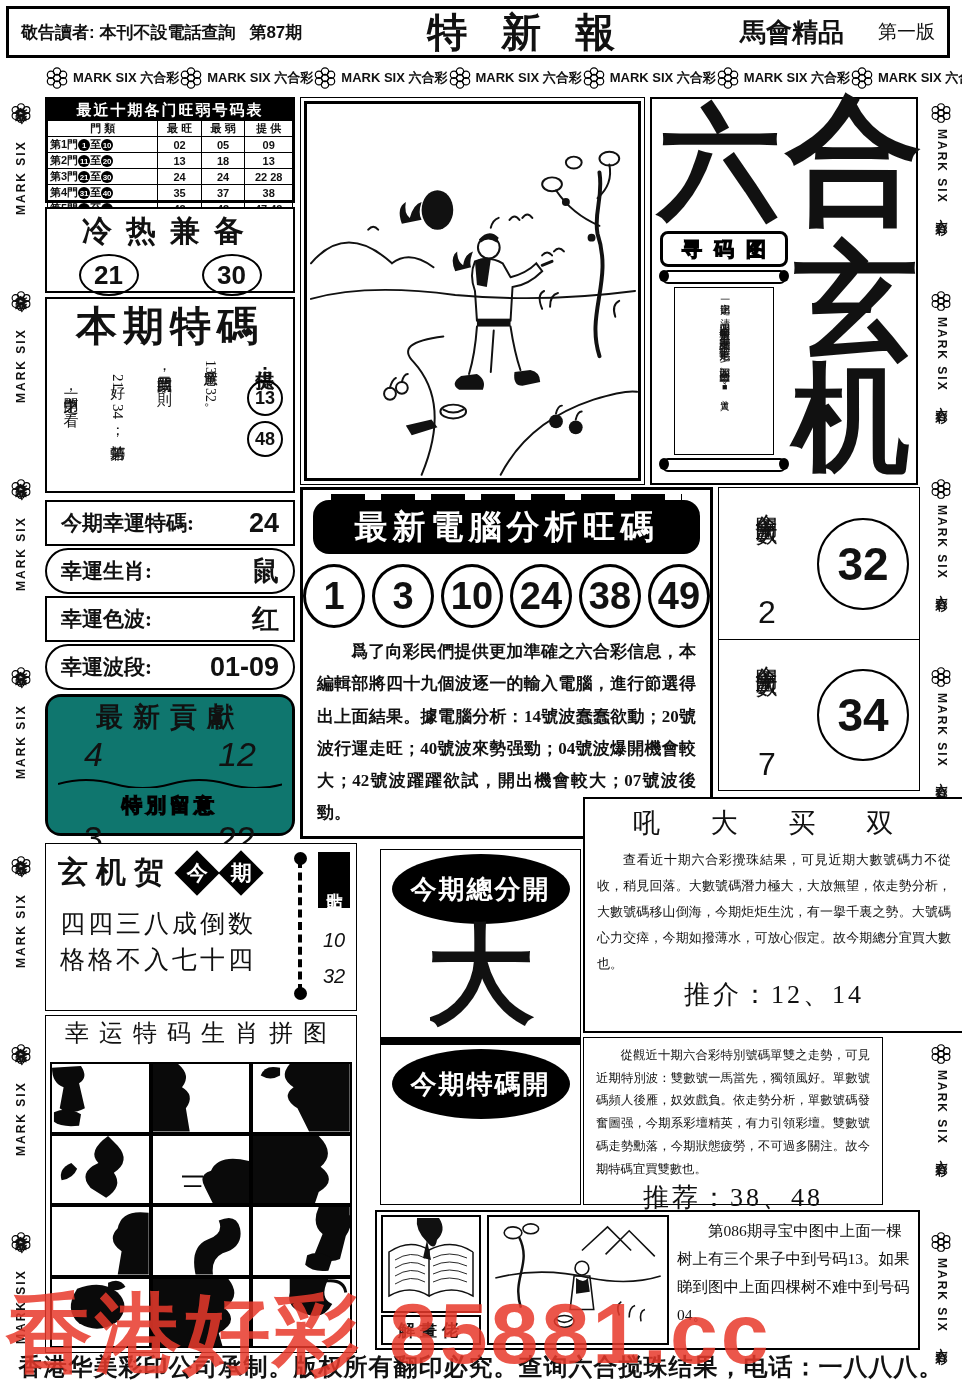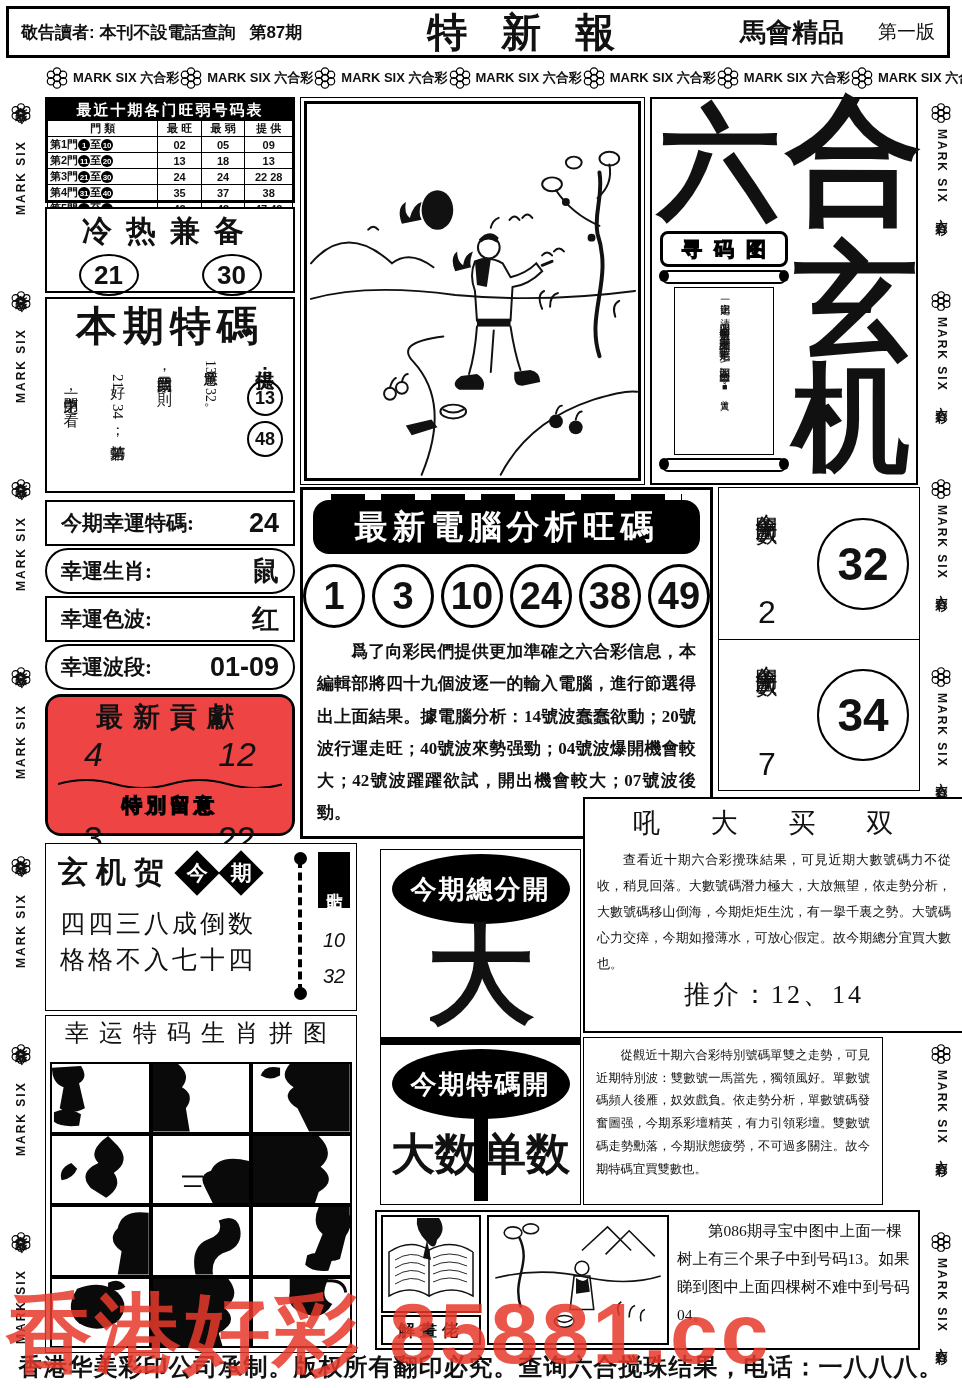--- a/index.html
+++ b/index.html
@@ -67,21 +67,21 @@
   
   .lrow{position:absolute;left:45px;width:250px;height:46px;border:2px solid #000;background:#fff;
         display:flex;align-items:center;justify-content:space-between;padding:0 14px;box-sizing:border-box;}
   .lrow .lab{font-size:21px;font-weight:bold;font-family:"Liberation Serif",serif;}
   .lrow .val{font-size:27px;font-weight:bold;}
   .lrow.round{border-radius:23px;}
 
   
   #contrib{position:absolute;left:45px;top:694px;width:250px;height:142px;background:#000;
            border-radius:16px;padding:3px;box-sizing:border-box;}
-  #contrib .inner{background:#ef4444;border-radius:12px;height:100%;box-sizing:border-box;padding:2px 10px;}
+  #contrib .inner{background:#0f766e;border-radius:12px;height:100%;box-sizing:border-box;padding:2px 10px;}
   #contrib .ttl{font-size:27px;font-weight:bold;text-align:center;letter-spacing:10px;
                 font-family:"Liberation Serif",serif;}
   #contrib .nrow{display:flex;justify-content:space-between;padding:0 26px;font-size:34px;font-style:italic;}
   #contrib .note{text-align:center;font-size:20px;font-weight:bold;color:#fff;
                  -webkit-text-stroke:1.3px #000;letter-spacing:4px;}
   
   #mystery{left:45px;top:843px;width:312px;height:168px;border-width:1px;}
   #mystery .trow{position:absolute;left:12px;top:8px;display:flex;align-items:center;gap:6px;}
   #mystery .t1{font-size:30px;font-weight:bold;font-family:"Liberation Serif",serif;letter-spacing:8px;}
   .dia{width:32px;height:32px;background:#000;transform:rotate(45deg);display:flex;align-items:center;
@@ -818,29 +818,25 @@
     <div class="recom">推介：12、14</div>
   </div>
 
   <div id="total" class="box">
     <div class="obadge">今期總分開</div>
     <div class="val">大</div>
   </div>
 
   <div id="specopen" class="box">
     <div class="obadge">今期特碼開</div>
-    <div class="pair">
-      <span>大数</span>
-      <div class="bar"></div>
-      <span>单数</span>
-    </div>
   </div>
 
   <div id="oddbox" class="box">
     <div class="kpara">從觀近十期六合彩特別號碼單雙之走勢，可見近期特別波：雙數號一馬當先，獨領風好。單數號碼頻人後雁，奴效戲負。依走勢分析，單數號碼發奮圖强，今期系彩壇精英，有力引領彩壇。雙數號碼走勢勳落，今期狀態疲勞，不可過多關注。故今期特碼宜買雙數也。</div>
+    <div class="recom">推荐：38、48</div>
   </div>
 
   <div id="bottomrow" class="box">
     <div id="decoder-img">
       <svg viewBox="0 0 96 92">
         <g stroke="#111" stroke-width="1.5" fill="none">
           <path d="M6 34 Q27 20 46 32 L46 78 Q27 66 6 78 Z"></path>
           <path d="M90 34 Q69 20 46 32 M90 34 L90 78 Q69 66 46 78"></path>
           <path d="M12 42 Q28 32 42 40 M12 50 Q28 40 42 48 M12 58 Q28 48 42 56 M12 66 Q28 56 42 64 M50 40 Q66 32 84 40 M50 48 Q66 40 84 48 M50 56 Q66 48 84 56 M50 64 Q66 56 84 64" stroke-width=".9"></path>
           <path d="M34 0 L56 0 Q64 12 54 22 Q52 34 44 24 Q32 12 34 0 Z" fill="#111" stroke="none"></path>

